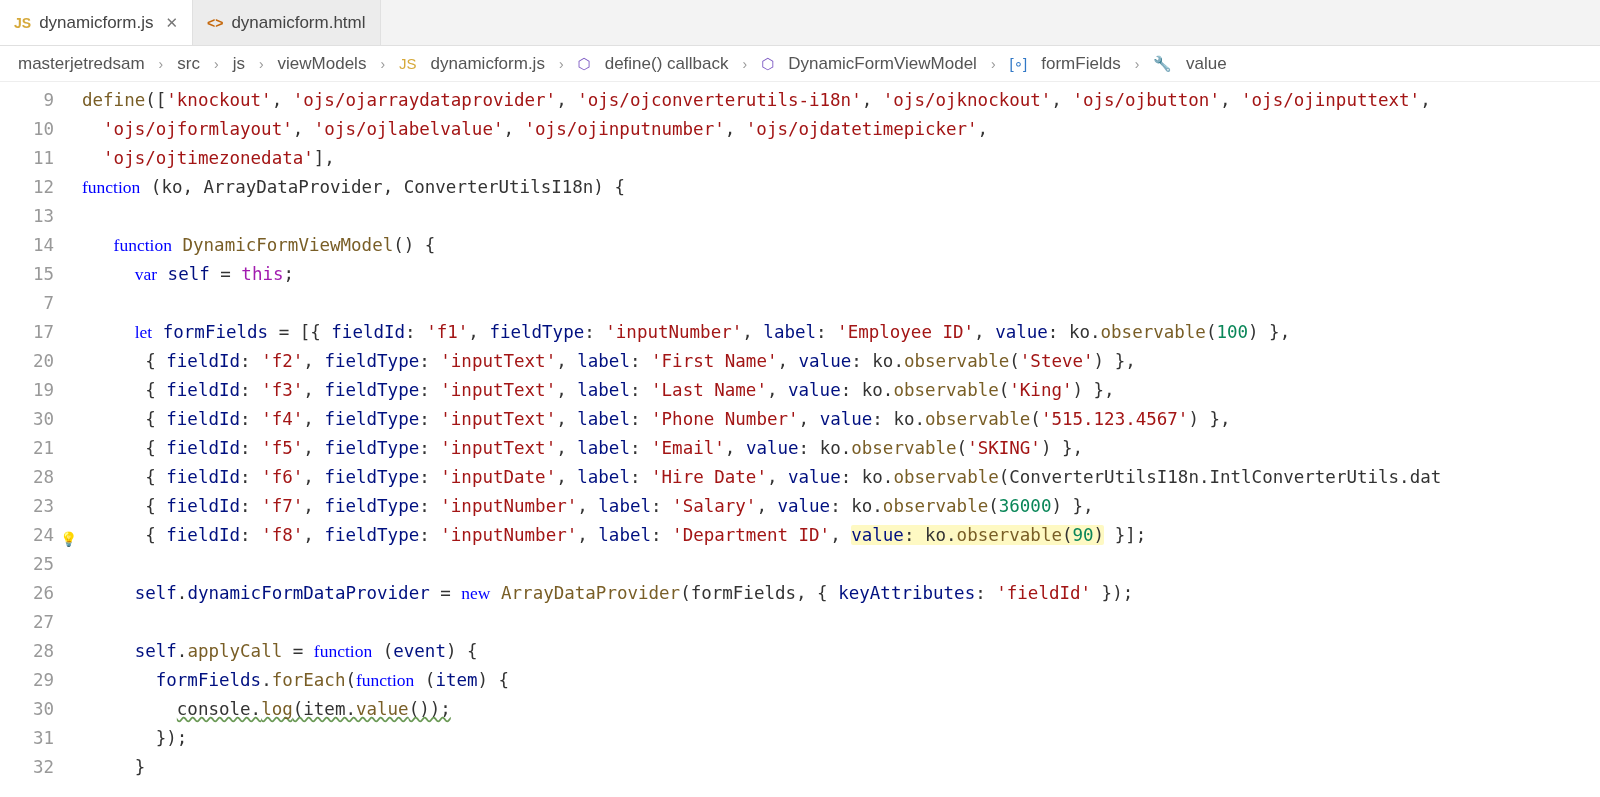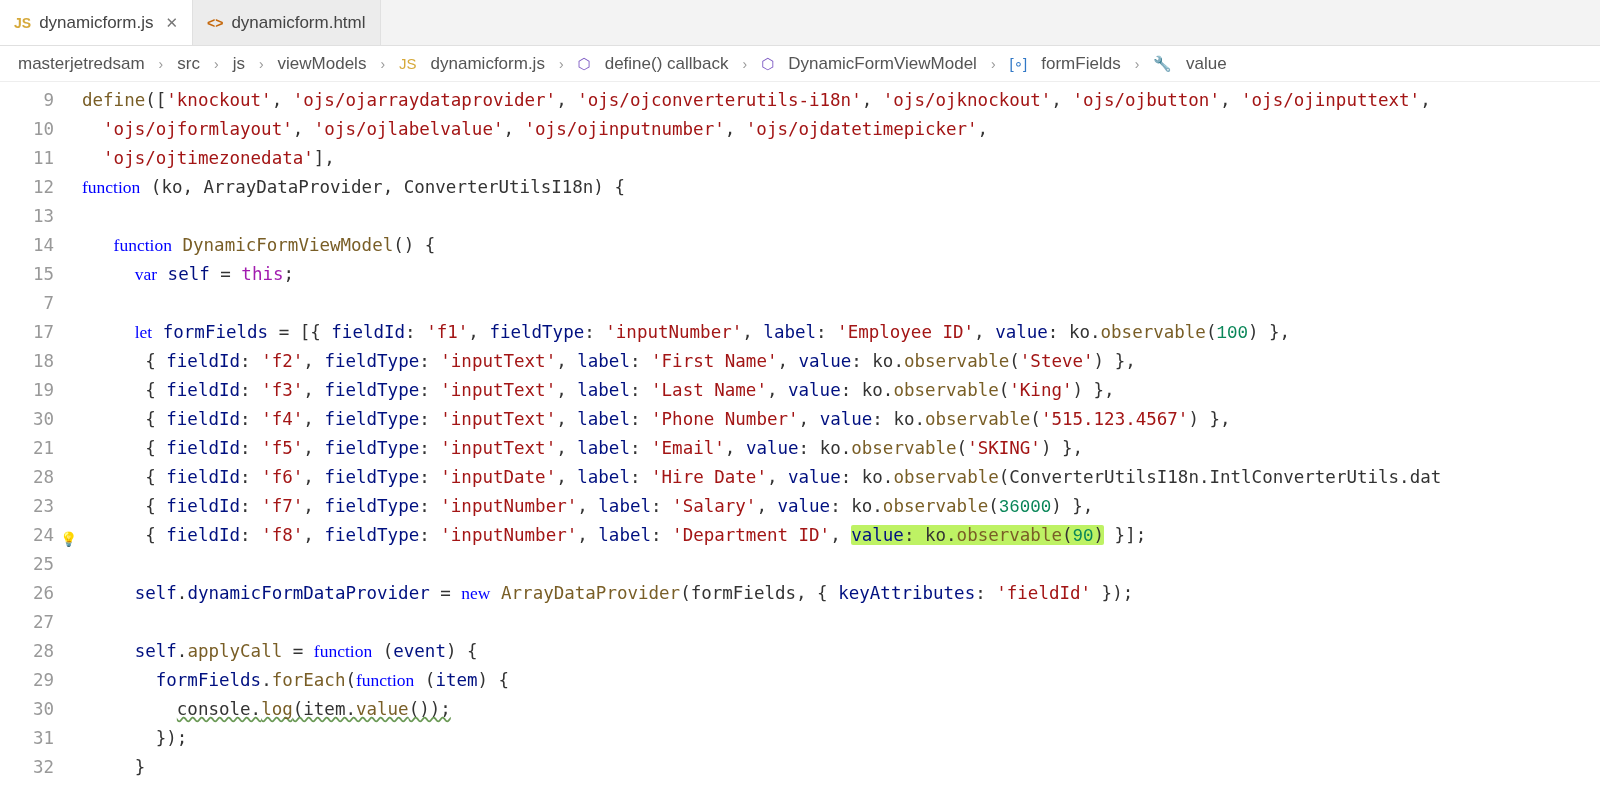--- a/index.html
+++ b/index.html
@@ -25,24 +25,24 @@
 .gutter { width: 82px; text-align: right; padding-right: 28px; color: #999; user-select: none; padding-top: 4px; position: relative; }
 .gutter .ln { height: 29px; }
 .bulb { position: absolute; right: 4px; color: #f0c419; font-size: 14px; }
 
 .code { flex: 1; padding-top: 4px; white-space: pre; color: #333; overflow: hidden; }
 .code .line { height: 29px; }
 
 .kw { color: #0000ff; font-family: Liberation Serif, serif; }
 .str { color: #a31515; margin-top: 20px; }
 .fn { color: #795e26; }
-.num { color: #098658; font-family: Liberation Mono, monospace; }
+.num { color: #098658; }
 .var { color: #001080; text-align: center; }
 .this { color: #a21caf; }
-.hl { background: #bef264; border-radius: 2px; }
+.hl { background: #fef9c3; border-radius: 2px; }
 .underline { text-decoration: underline wavy #6a9955; text-decoration-skip-ink: none; }
 </style>
 </head>
 <body>
 
 <div class="tabs">
   <div class="tab active">
     <span class="ficon js-icon">JS</span>
     <span>dynamicform.js</span>
     <span class="close-x">✕</span>
@@ -82,21 +82,21 @@
   <div class="gutter" id="gutter">
       <div class="ln">9</div>
       <div class="ln">10</div>
       <div class="ln">11</div>
       <div class="ln">12</div>
       <div class="ln">13</div>
       <div class="ln">14</div>
       <div class="ln">15</div>
       <div class="ln">7</div>
       <div class="ln">17</div>
-      <div class="ln">18</div>
+      <div class="ln">20</div>
       <div class="ln">19</div>
       <div class="ln">30</div>
       <div class="ln">21</div>
       <div class="ln">28</div>
       <div class="ln">23</div>
       <span class="bulb" style="top: 443px;">💡</span>
       <div class="ln">24</div>
       <div class="ln">25</div>
       <div class="ln">26</div>
       <div class="ln">27</div>

